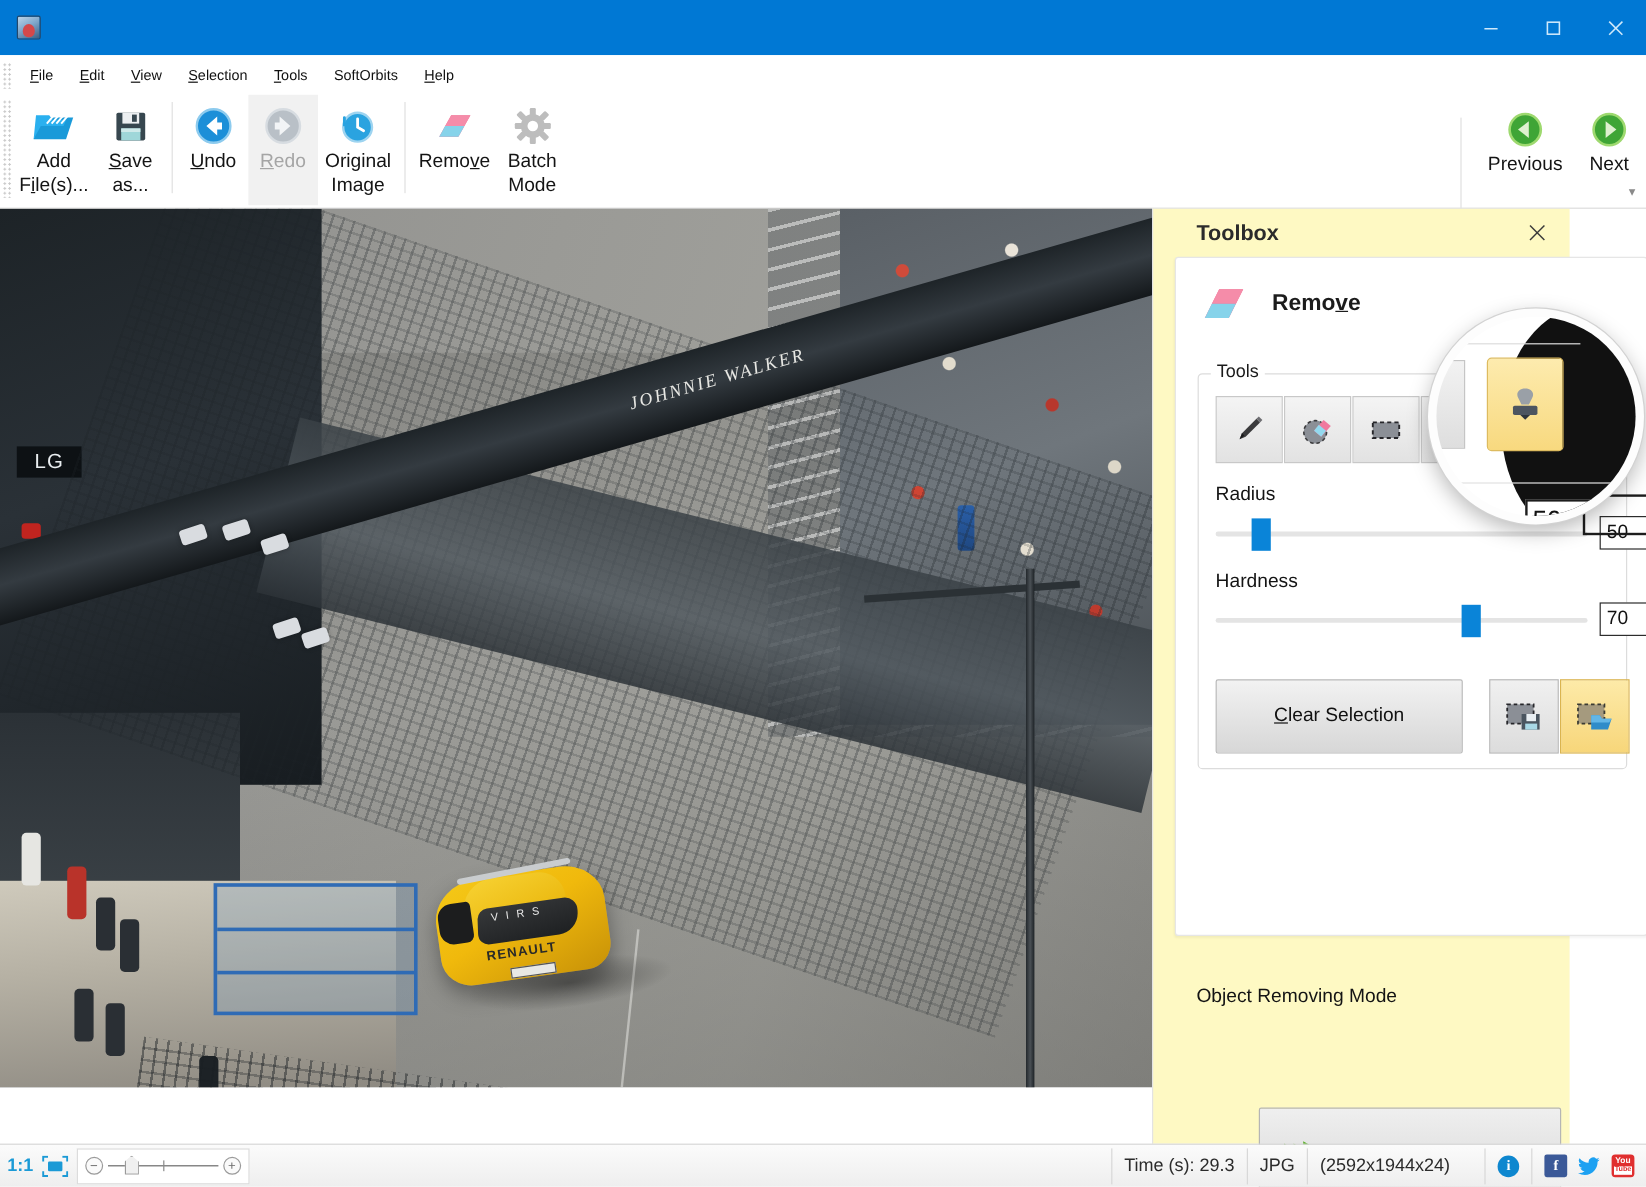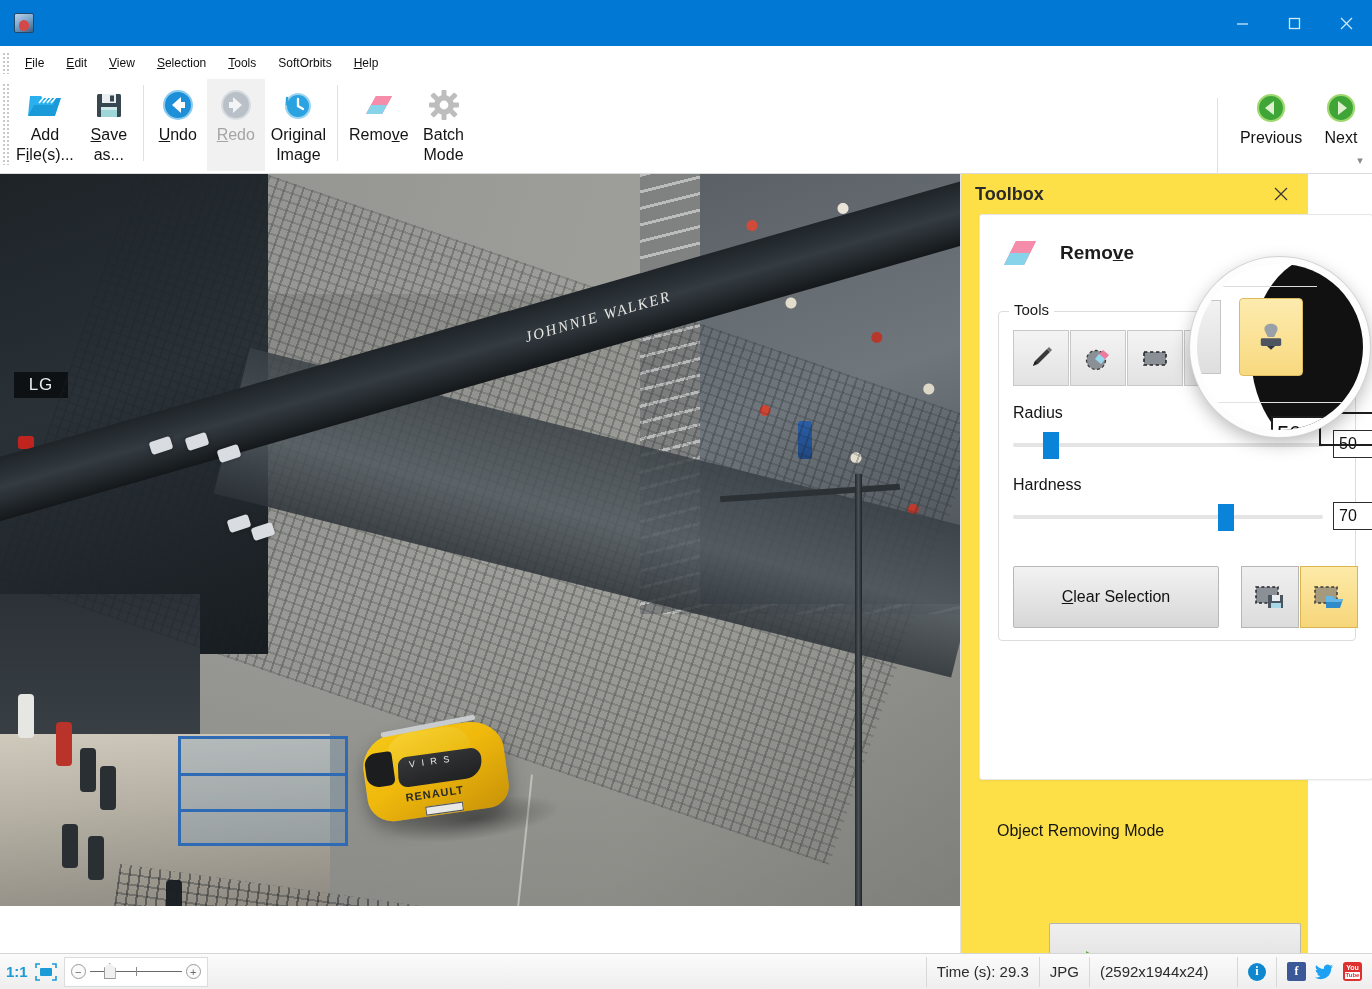--- a/index.html
+++ b/index.html
@@ -255,21 +255,21 @@
     position: absolute; left: 120px; top: 690px; width: 860px; height: 170px;
     transform: rotate(8deg); transform-origin: 0 0;
     background:
       repeating-linear-gradient(90deg, rgba(25,30,34,.45) 0 2px, rgba(0,0,0,0) 2px 10px),
       repeating-linear-gradient(0deg, rgba(25,30,34,.3) 0 2px, rgba(0,0,0,0) 2px 10px);
   }
 
   
   .toolbox {
     position: absolute; left: 960px; top: 174px; width: 348px; height: 779px;
-    background: #fde047; border-left: 1px solid #e3e3e3;
+    background: #fef9c3; border-left: 1px solid #e3e3e3; padding-left: 22px;
   }
   .tb-header {
     position: relative; height: 40px; display: flex; align-items: center;
     padding: 0 14px;
   }
   .tb-title {
     font-size: 18px; font-weight: bold; color: #2b2b2b;
     font-family: "Liberation Sans", sans-serif;
   }
   .tb-close {

